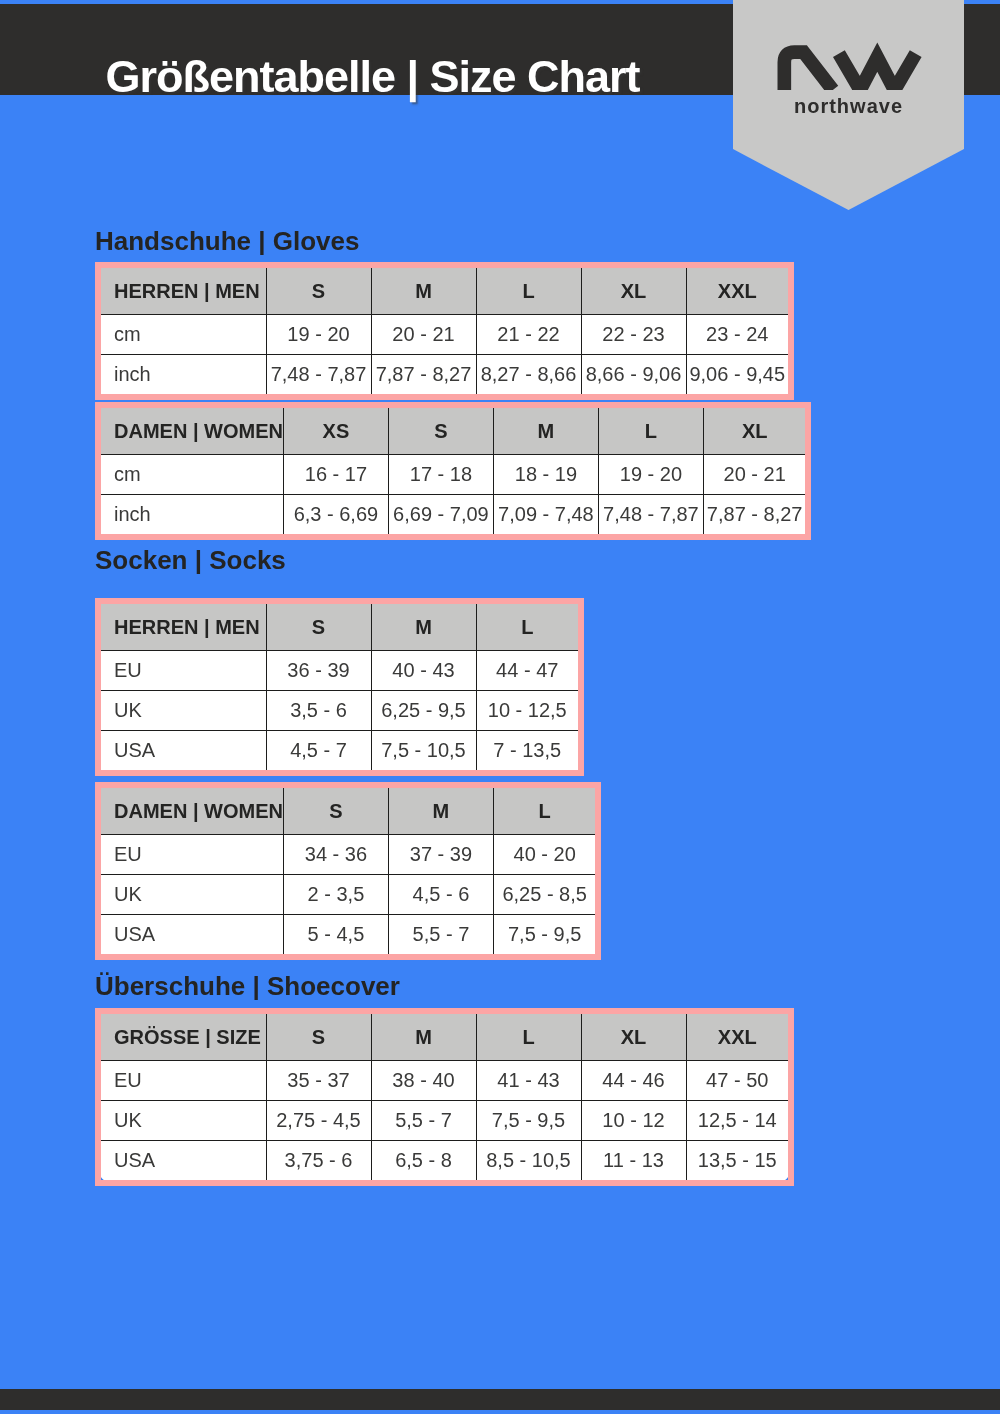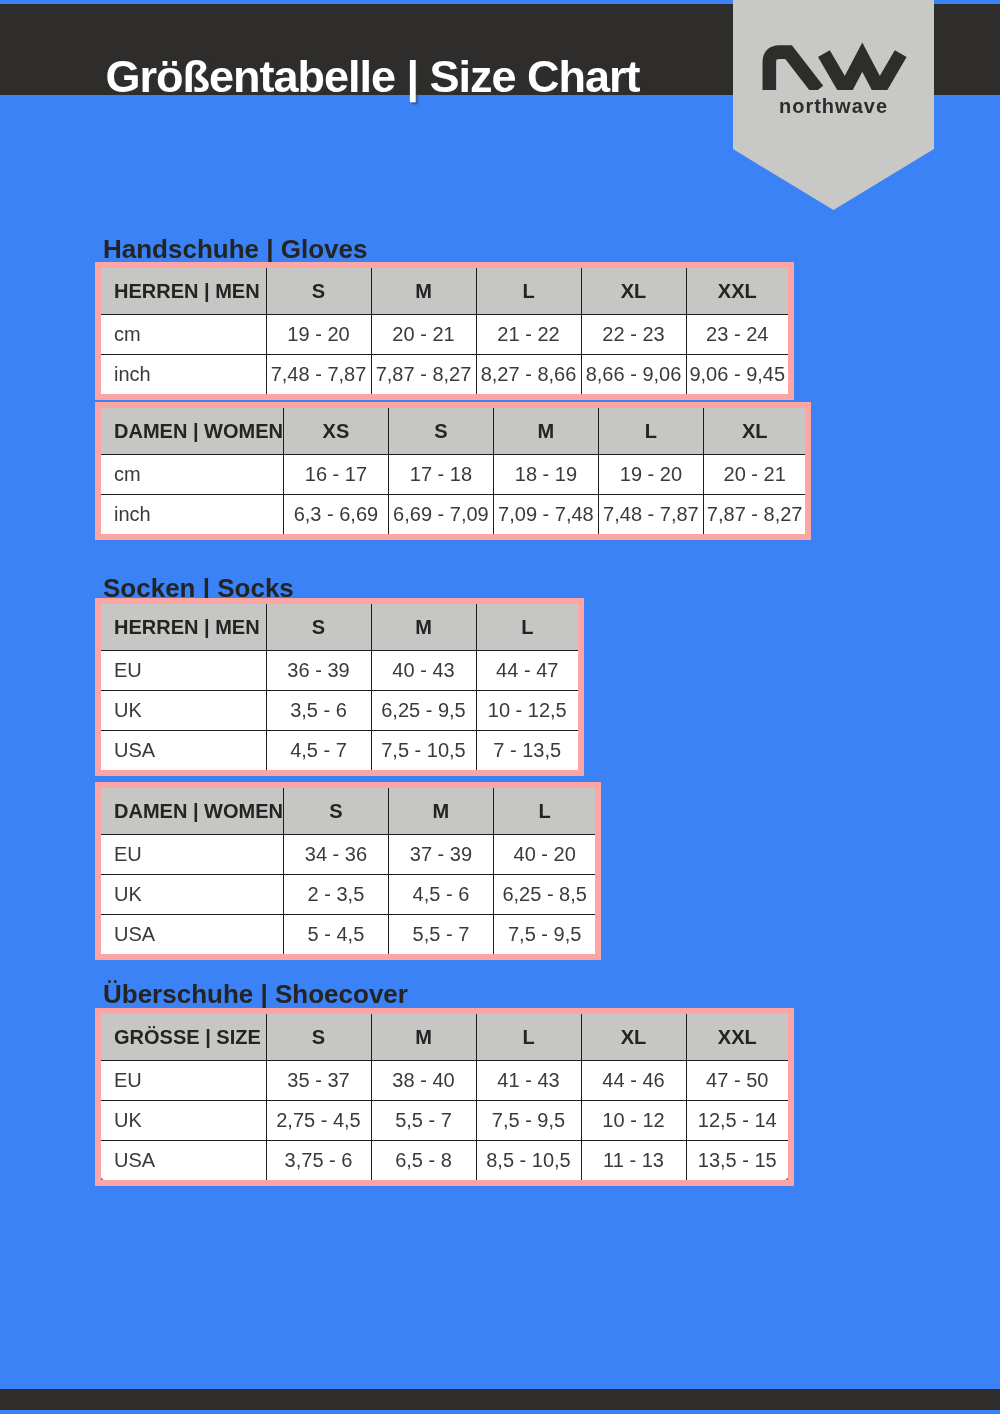--- a/index.html
+++ b/index.html
@@ -22,34 +22,34 @@
     z-index:2;white-space:nowrap;line-height:1;
   }
   .doc-subtitle{
     position:absolute;top:106px;left:0;width:745px;text-align:center;
     font-size:42px;font-weight:bold;letter-spacing:-1px;color:var(--bar);
     z-index:2;white-space:nowrap;line-height:1;
   }
 
   
   .pennant{
-    position:absolute;left:733px;top:0;width:201px;height:210px;
+    position:absolute;left:733px;top:0;width:231px;height:210px;
     background:var(--pennant);
     clip-path:polygon(0 0,100% 0,100% 71%,50% 100%,0 71%);
     z-index:3;display:flex;flex-direction:column;align-items:center;
   }
   .pennant svg{margin-top:42px;display:block;}
   .brand-word{
     margin-top:6px;font-size:20px;font-weight:bold;letter-spacing:1px;
     color:var(--bar);line-height:1;
   }
 
   
   .section-heading{
-    position:absolute;left:95px;margin:8px;
+    position:absolute;left:95px;margin:0;
     font-size:26px;font-weight:bold;color:var(--ink);line-height:1;white-space:nowrap;
   }
   table.sizes-table{
     position:absolute;left:95px;border-collapse:collapse;table-layout:fixed;
     background:#fff;border:6px solid #fca5a5;
   }
   table.sizes-table th, table.sizes-table td{
     border:1.5px solid #1d1d1c;padding:0;text-align:center;
     font-size:20px;color:var(--cell-ink);height:39px;overflow:hidden;white-space:nowrap;
   }
@@ -152,21 +152,21 @@
           <tr>
             <td class="rowlabel">inch</td>
             <td>6,3 - 6,69</td>
             <td>6,69 - 7,09</td>
             <td>7,09 - 7,48</td>
             <td>7,48 - 7,87</td>
             <td>7,87 - 8,27</td>
           </tr>
         </tbody>
       </table>
-      <h2 class="section-heading" style="top: 567px;">Socken | Socks</h2>
+      <h2 class="section-heading" style="top: 547px;">Socken | Socks</h2>
       <table class="sizes-table" style="top: 598px;">
         <colgroup>
           <col style="width: 168px;">
           <col style="width: 105px;">
           <col style="width: 105px;">
           <col style="width: 105px;">
         </colgroup>
         <thead>
           <tr>
             <th class="corner">HERREN | MEN</th>

